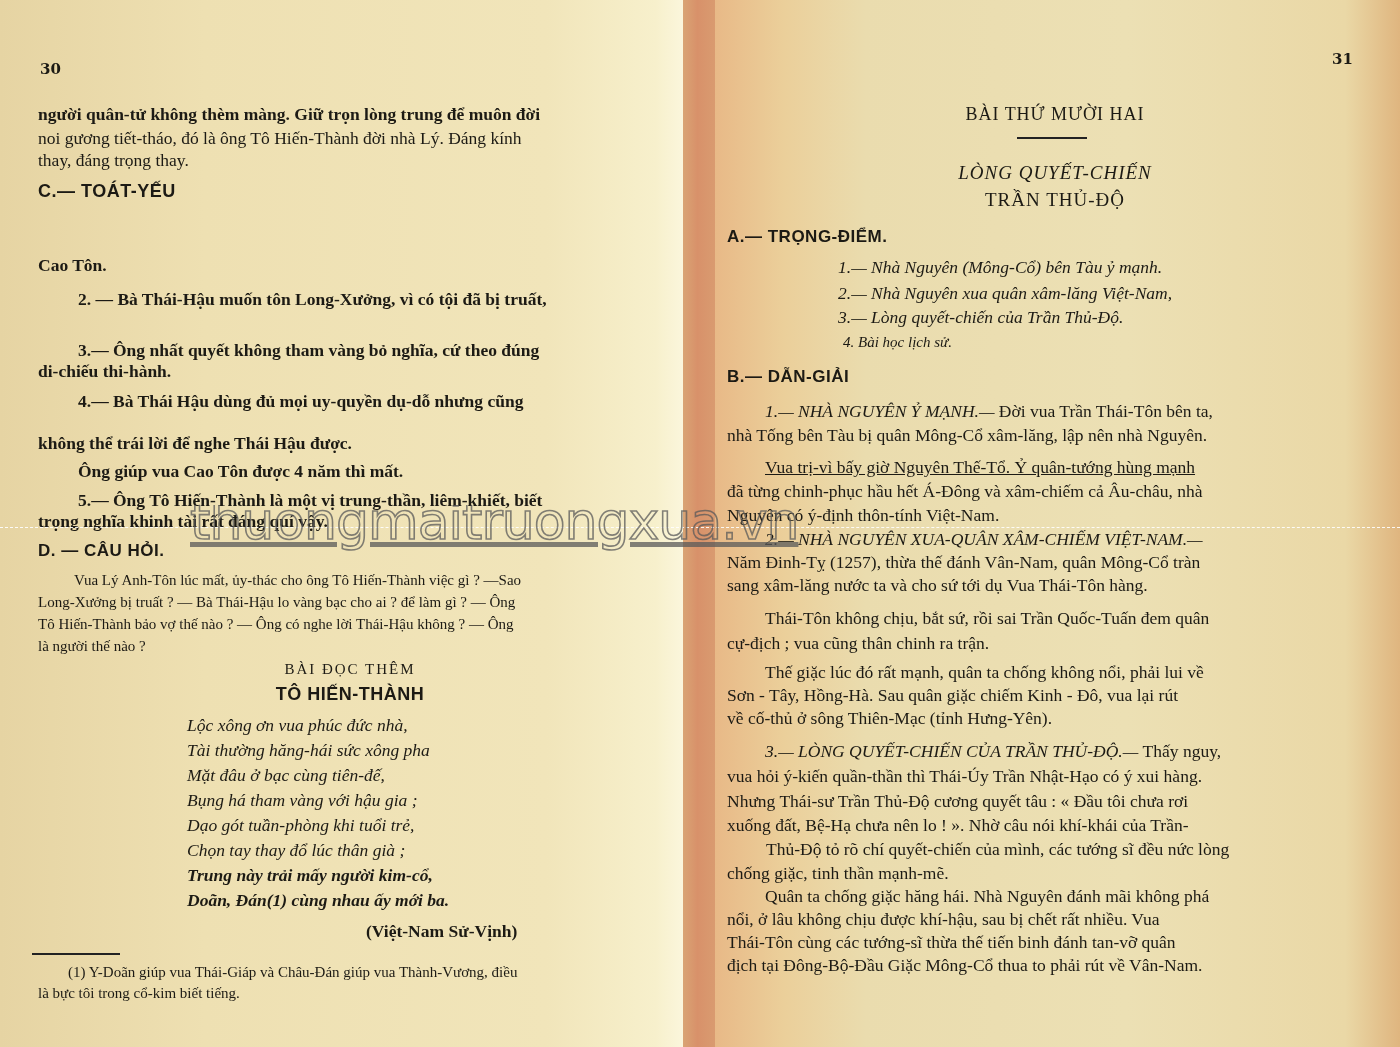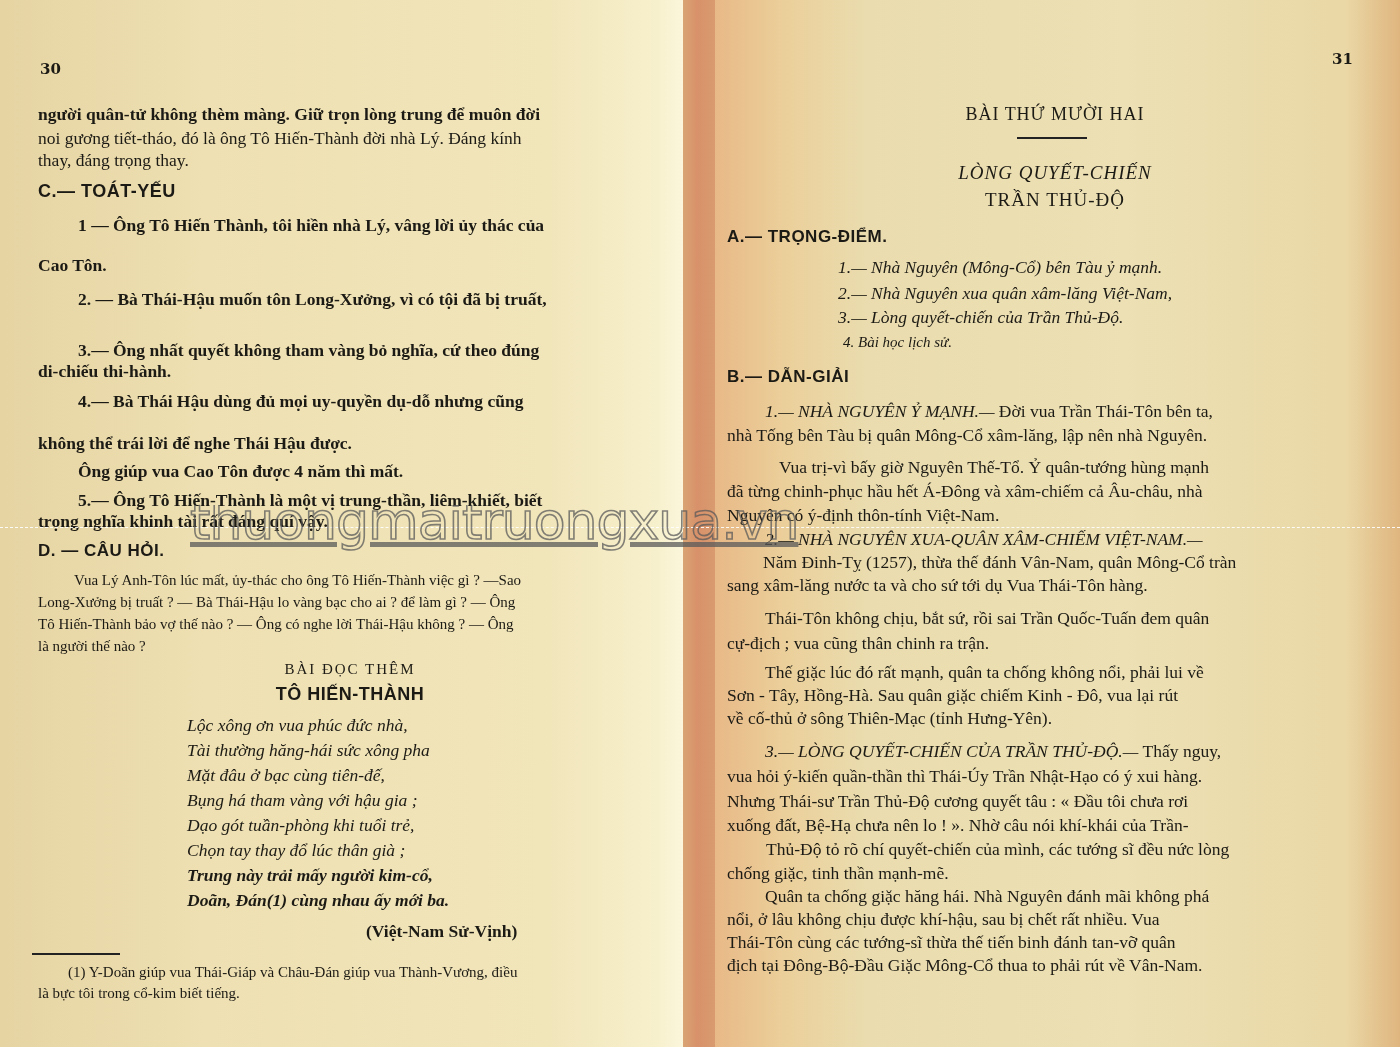--- a/index.html
+++ b/index.html
@@ -57,21 +57,20 @@
 
 <div id="left-page" class="page">
   <div class="pnum" style="left:40px;top:60px;">30</div>
 
   <div class="line b" style="left:38px;top:104px;">người quân-tử không thèm màng. Giữ trọn lòng trung để muôn đời</div>
   <div class="line" style="left:38px;top:128px;">noi gương tiết-tháo, đó là ông Tô Hiến-Thành đời nhà Lý. Đáng kính</div>
   <div class="line" style="left:38px;top:150px;">thay, đáng trọng thay.</div>
 
   <div class="line head" style="left:38px;top:181px;font-size:18px;">C.— TOÁT-YẾU</div>
 
-  <div class="line b" style="left:78px;top:215px;">1 — Ông Tô Hiến Thành, tôi hiền nhà Lý, vâng lời ủy thác của</div>
   <div class="line b" style="left:38px;top:255px;">Cao Tôn.</div>
 
   <div class="line b" style="left:78px;top:289px;">2. — Bà Thái-Hậu muốn tôn Long-Xưởng, vì có tội đã bị truất,</div>
 
   <div class="line b" style="left:78px;top:340px;">3.— Ông nhất quyết không tham vàng bỏ nghĩa, cứ theo đúng</div>
   <div class="line b" style="left:38px;top:361px;">di-chiếu thi-hành.</div>
 
   <div class="line b" style="left:78px;top:391px;">4.— Bà Thái Hậu dùng đủ mọi uy-quyền dụ-dỗ nhưng cũng</div>
   <div class="line b" style="left:38px;top:433px;">không thể trái lời để nghe Thái Hậu được.</div>
 
@@ -123,26 +122,26 @@
   <div class="line i" style="left:123px;top:307px;">3.— Lòng quyết-chiến của Trần Thủ-Độ.</div>
   <div class="line i small" style="left:128px;top:332px;">4.   Bài học lịch sử.</div>
 
   <div class="line head" style="left:12px;top:367px;">B.— DẪN-GIẢI</div>
 
   <div class="line" style="left:50px;top:401px;">
     <span class="i">1.— NHÀ NGUYÊN Ỷ MẠNH.— </span><span>Đời vua Trần Thái-Tôn bên ta,</span>
   </div>
   <div class="line" style="left:12px;top:425px;">nhà Tống bên Tàu bị quân Mông-Cổ xâm-lăng, lập nên nhà Nguyên.</div>
 
-  <div class="line" style="left:64px;top:457px;">Vua trị-vì bấy giờ Nguyên Thế-Tổ. Ỷ quân-tướng hùng mạnh</div>
+  <div class="line" style="left:50px;top:457px;text-decoration:underline;">Vua trị-vì bấy giờ Nguyên Thế-Tổ. Ỷ quân-tướng hùng mạnh</div>
   <div class="line" style="left:12px;top:481px;">đã từng chinh-phục hầu hết Á-Đông và xâm-chiếm cả Âu-châu, nhà</div>
   <div class="line" style="left:12px;top:505px;">Nguyên có ý-định thôn-tính Việt-Nam.</div>
 
   <div class="line i" style="left:50px;top:529px;">2.— NHÀ NGUYÊN XUA-QUÂN XÂM-CHIẾM VIỆT-NAM.—</div>
-  <div class="line" style="left:12px;top:552px;margin-left:36px;">Năm Đinh-Tỵ (1257), thừa thế đánh Vân-Nam, quân Mông-Cổ tràn</div>
+  <div class="line" style="left:12px;top:552px;">Năm Đinh-Tỵ (1257), thừa thế đánh Vân-Nam, quân Mông-Cổ tràn</div>
   <div class="line" style="left:12px;top:575px;">sang xâm-lăng nước ta và cho sứ tới dụ Vua Thái-Tôn hàng.</div>
 
   <div class="line" style="left:50px;top:608px;">Thái-Tôn không chịu, bắt sứ, rồi sai Trần Quốc-Tuấn đem quân</div>
   <div class="line" style="left:12px;top:633px;">cự-địch ; vua cũng thân chinh ra trận.</div>
 
   <div class="line" style="left:50px;top:662px;">Thế giặc lúc đó rất mạnh, quân ta chống không nổi, phải lui về</div>
   <div class="line" style="left:12px;top:685px;">Sơn - Tây, Hồng-Hà. Sau quân giặc chiếm Kinh - Đô, vua lại rút</div>
   <div class="line" style="left:12px;top:708px;">về cố-thủ ở sông Thiên-Mạc (tỉnh Hưng-Yên).</div>
 
   <div class="line" style="left:50px;top:741px;">

